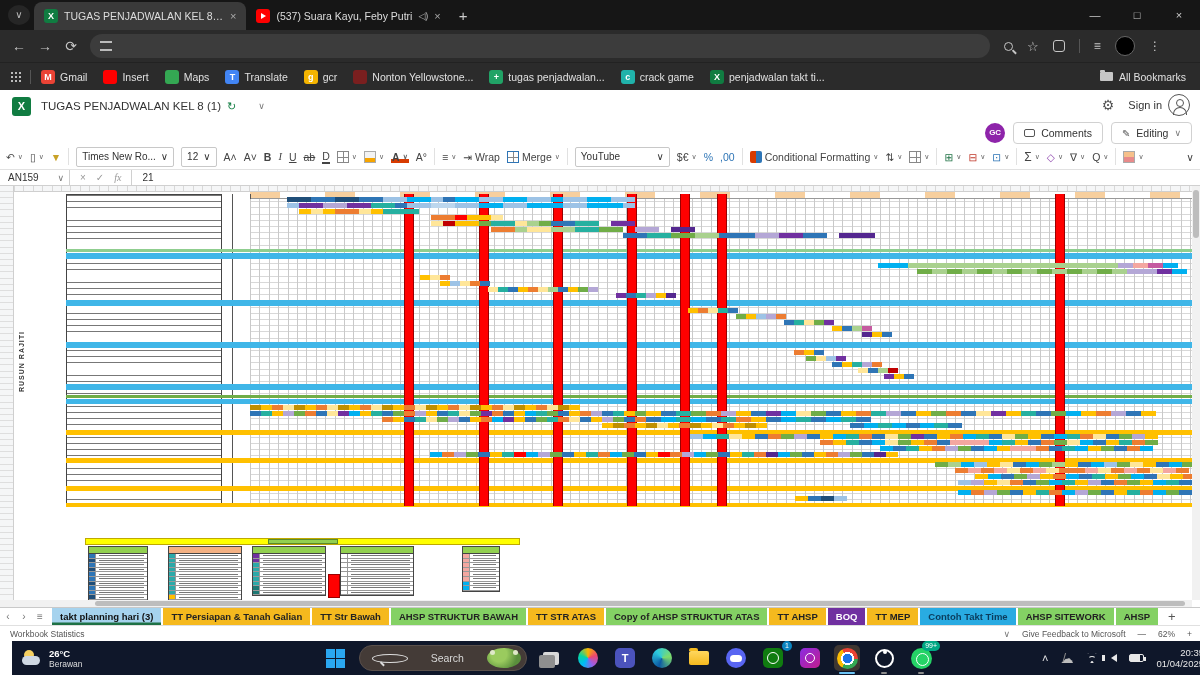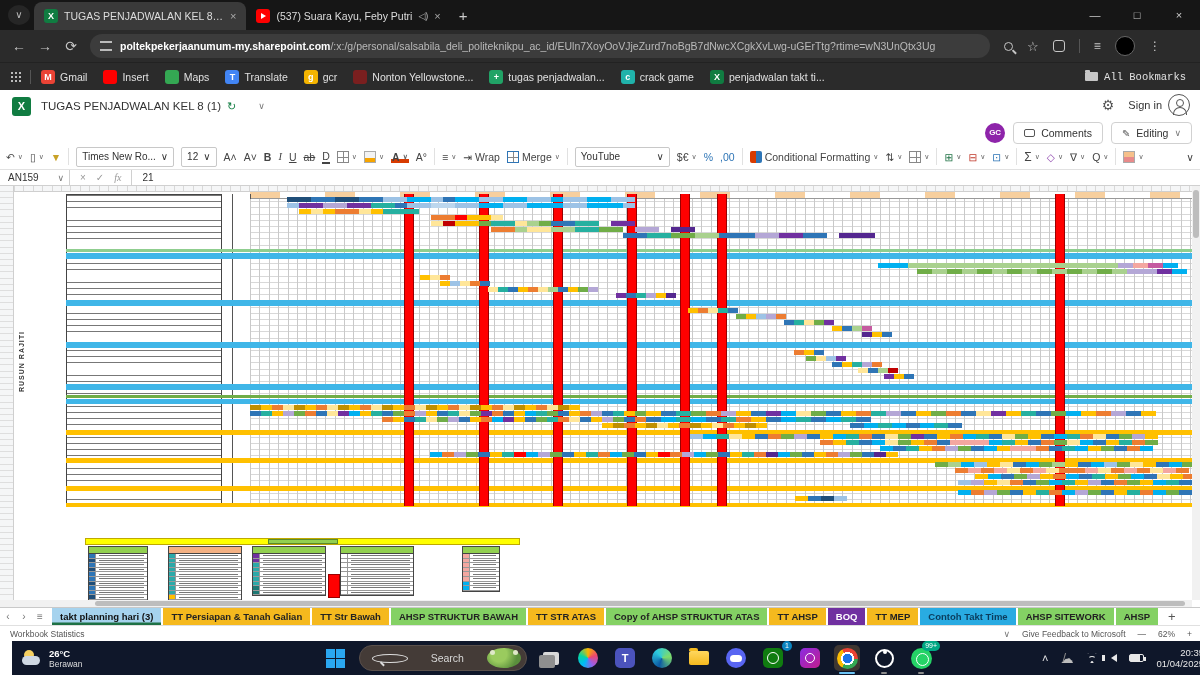--- a/index.html
+++ b/index.html
@@ -35,21 +35,21 @@
   .puzzle { width:12px; height:12px; border:1.5px solid #c6c6c6; border-radius:3px; }
   .vdiv { width:1px; height:14px; background:#555; }
   .media-ic { font-size:12px; }
   .avatar-dark { width:20px; height:20px; border-radius:50%; background:#000; border:1.5px solid #666; }
   .kebab { font-size:12px; letter-spacing:0; }
 
   #bookmarksbar { position:absolute; left:0; top:62px; width:1200px; height:28px; background:#2b2b2b; display:flex; align-items:center; border-top:1px solid #222; }
   .apps-grid { width:12px; height:12px; margin:0 8px 0 10px; background:
     radial-gradient(circle 1.5px, #bbb 1.3px, transparent 1.5px) 0 0/4px 4px repeat; }
   .bm { display:flex; align-items:center; gap:5px; margin-right:16px; font-size:10.5px; color:#e0e0e0; white-space:nowrap; }
-  #allbm { margin-left:auto; display:flex; align-items:center; gap:6px; font-size:10.5px; color:#e0e0e0; padding-right:14px;font-family:Liberation Mono, monospace; }
+  #allbm { margin-left:auto; display:flex; align-items:center; gap:6px; font-size:10.5px; color:#e0e0e0; padding-right:14px; }
   .folder-ic { width:13px; height:9px; background:#c6c6c6; border-radius:1px; position:relative; }
   .folder-ic:before { content:""; position:absolute; top:-2px; width:5px; height:2px; background:#c6c6c6; border-radius:1px 1px 0 0; }
 
   
   #xl-top { position:absolute; left:0; top:90px; width:1200px; height:32px; background:#fff; display:flex; align-items:center; }
   .xl-logo { width:19px; height:19px; margin:0 10px 0 12px; background:#107c41; border-radius:3px; color:#fff; font-weight:bold; font-size:11px; text-align:center; line-height:19px; }
   #doc-title { font-size:11.5px; color:#333; }
   .sync-ic { color:#107c41; font-size:11px; margin:0 6px; }
   .chev { color:#777; font-size:9px; }
   #xl-search { position:absolute; left:455px; top:96px; width:490px; height:22px; border:1px solid #d6d6d6; background:#fafafa; border-radius:3px; display:flex; align-items:center; gap:8px; padding:0 10px; }
@@ -220,21 +220,20 @@
       <span>×</span>
     </div>
   </div>
 
   <div id="urlbar">
     <span class="nav-ic" style="margin-left:6px;">←</span>
     <span class="nav-ic">→</span>
     <span class="nav-ic">⟳</span>
     <div id="omnibox">
       <span class="tune-ic"></span>
-      <span class="url"><b>poltekpekerjaanumum-my.sharepoint.com</b><span style="color:#b9b9b9;">/:x:/g/personal/salsabila_deli_politeknikpu_ac_id/EUln7XoyOoVJjeZurd7noBgB7dNwcXCgkXvLwg-uGErTtg?rtime=wN3UnQtx3Ug</span></span>
     </div>
     <div class="url-right">
       <span class="mag"></span>
       <span class="star">☆</span>
       <span class="puzzle"></span>
       <span class="vdiv"></span>
       <span class="media-ic">≡</span>
       <span class="avatar-dark"></span>
       <span class="kebab">⋮</span>
     </div>

